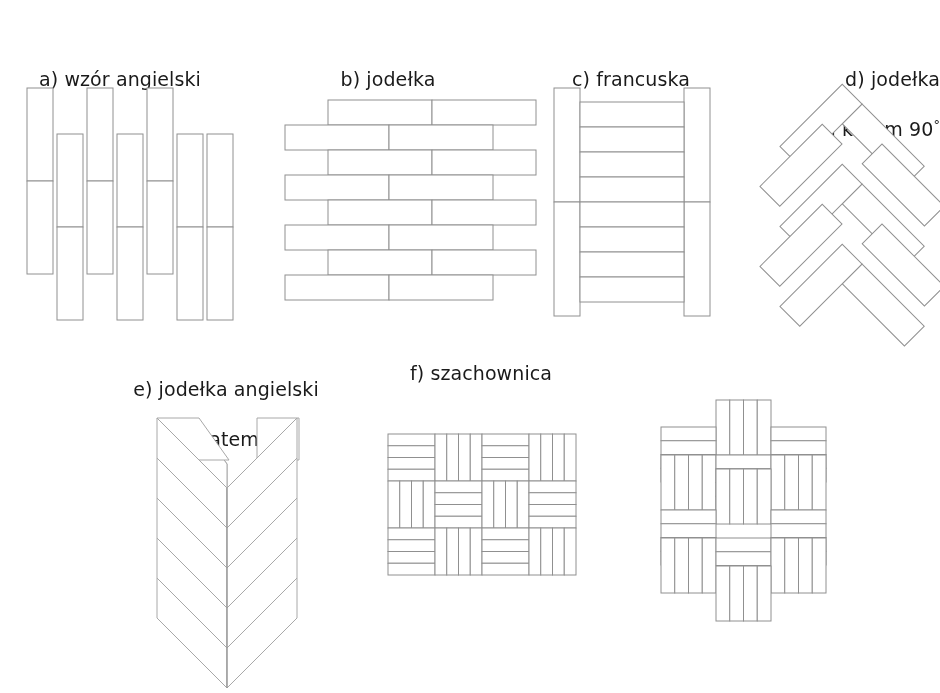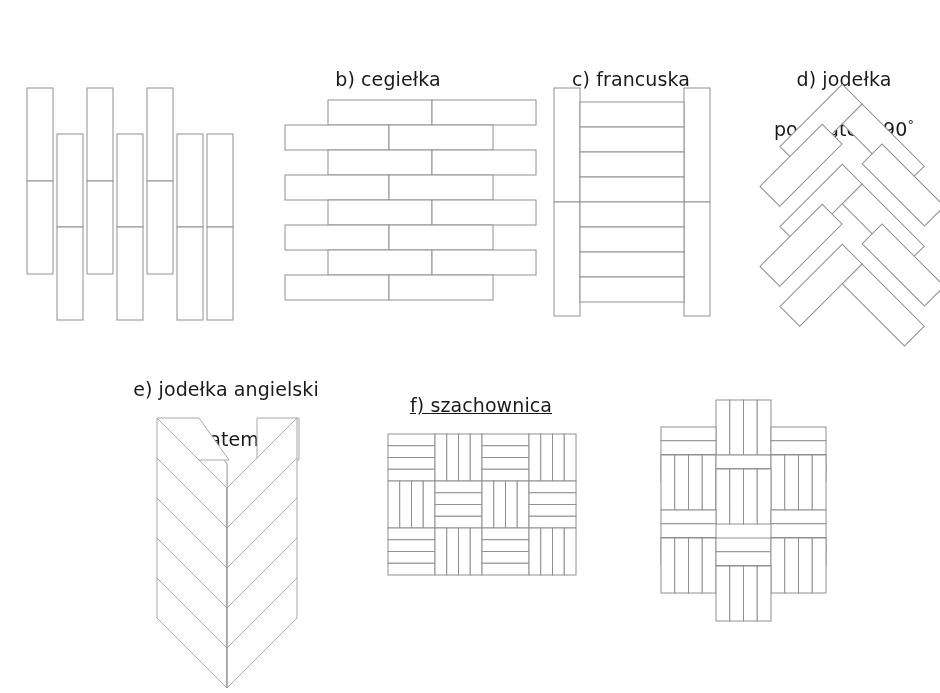--- a/index.html
+++ b/index.html
@@ -26,23 +26,23 @@
     text-align: center;
     font-size: 19px;
     line-height: 25px;
     color: #1a1a1a;
     white-space: pre-line;
     letter-spacing: 0.1px;
   }
   .cap-a { left: 10px;  top: 42px;  width: 220px; }
   .cap-b { left: 278px; top: 42px;  width: 220px; }
   .cap-c { left: 532px; top: 42px;  width: 198px; }
-  .cap-d { left: 748px; top: 42px;  width: 192px; }
+  .cap-d { left: 748px; top: 42px;  width: 192px; text-align: right; }
   .cap-e { left: 96px;  top: 352px; width: 260px; }
-  .cap-f { left: 368px; top: 368px; width: 226px; text-decoration: underline; }
+  .cap-f { left: 368px; top: 336px; width: 226px; }
   .cap-g { left: 648px; top: 352px; width: 220px; }
   .deg { font-size: 13px; vertical-align: super; line-height: 0; }
   svg { display: block; }
   .plank {
     fill: #ffffff;
     stroke: #909090;
     stroke-width: 1;
   }
   .plank-soft {
     fill: #ffffff;
@@ -53,23 +53,26 @@
     stroke: #909090;
     stroke-width: 1;
     fill: none;
   }
 </style>
 </head>
 <body>
 
 <div class="figure-canvas">
 
+  <div class="caption cap-a">
+    <span>a) wzór angielski</span>
+  </div>
 
   <div class="caption cap-b">
-    <span>b) cegiełka</span>
+    <span>b) jodełka</span>
   </div>
 
   <div class="caption cap-c">
     <span>c) francuska</span>
   </div>
 
   <div class="caption cap-d">
     <span>d) jodełka</span><br>
     <span>pod kątem 90</span><span class="deg">°</span>
   </div>

